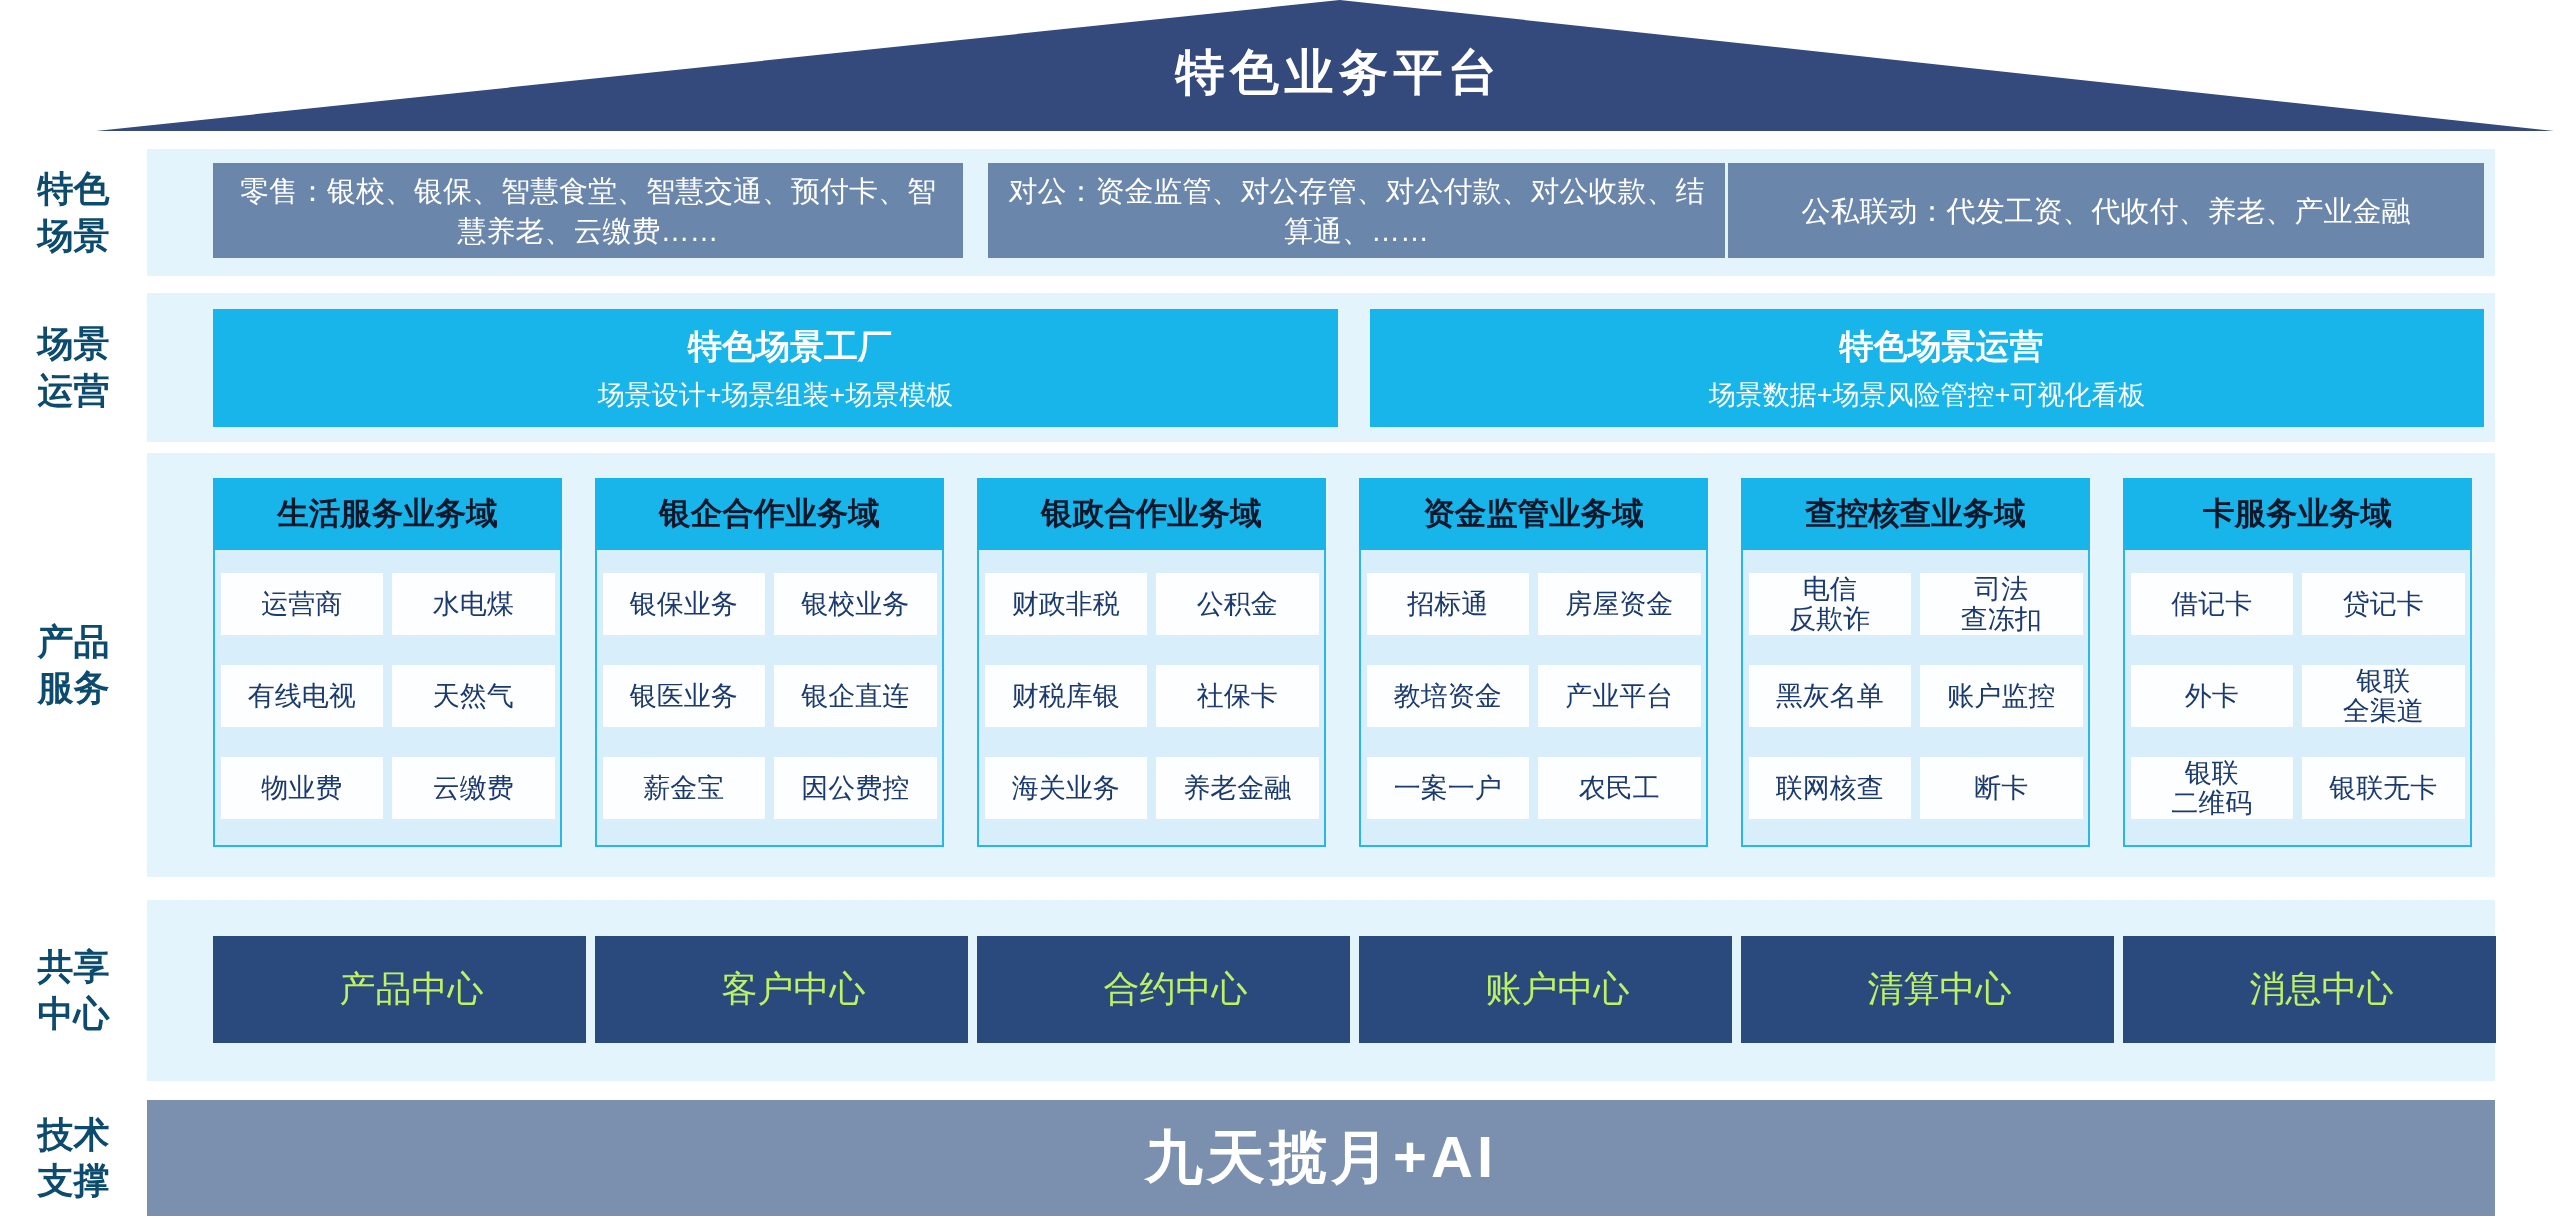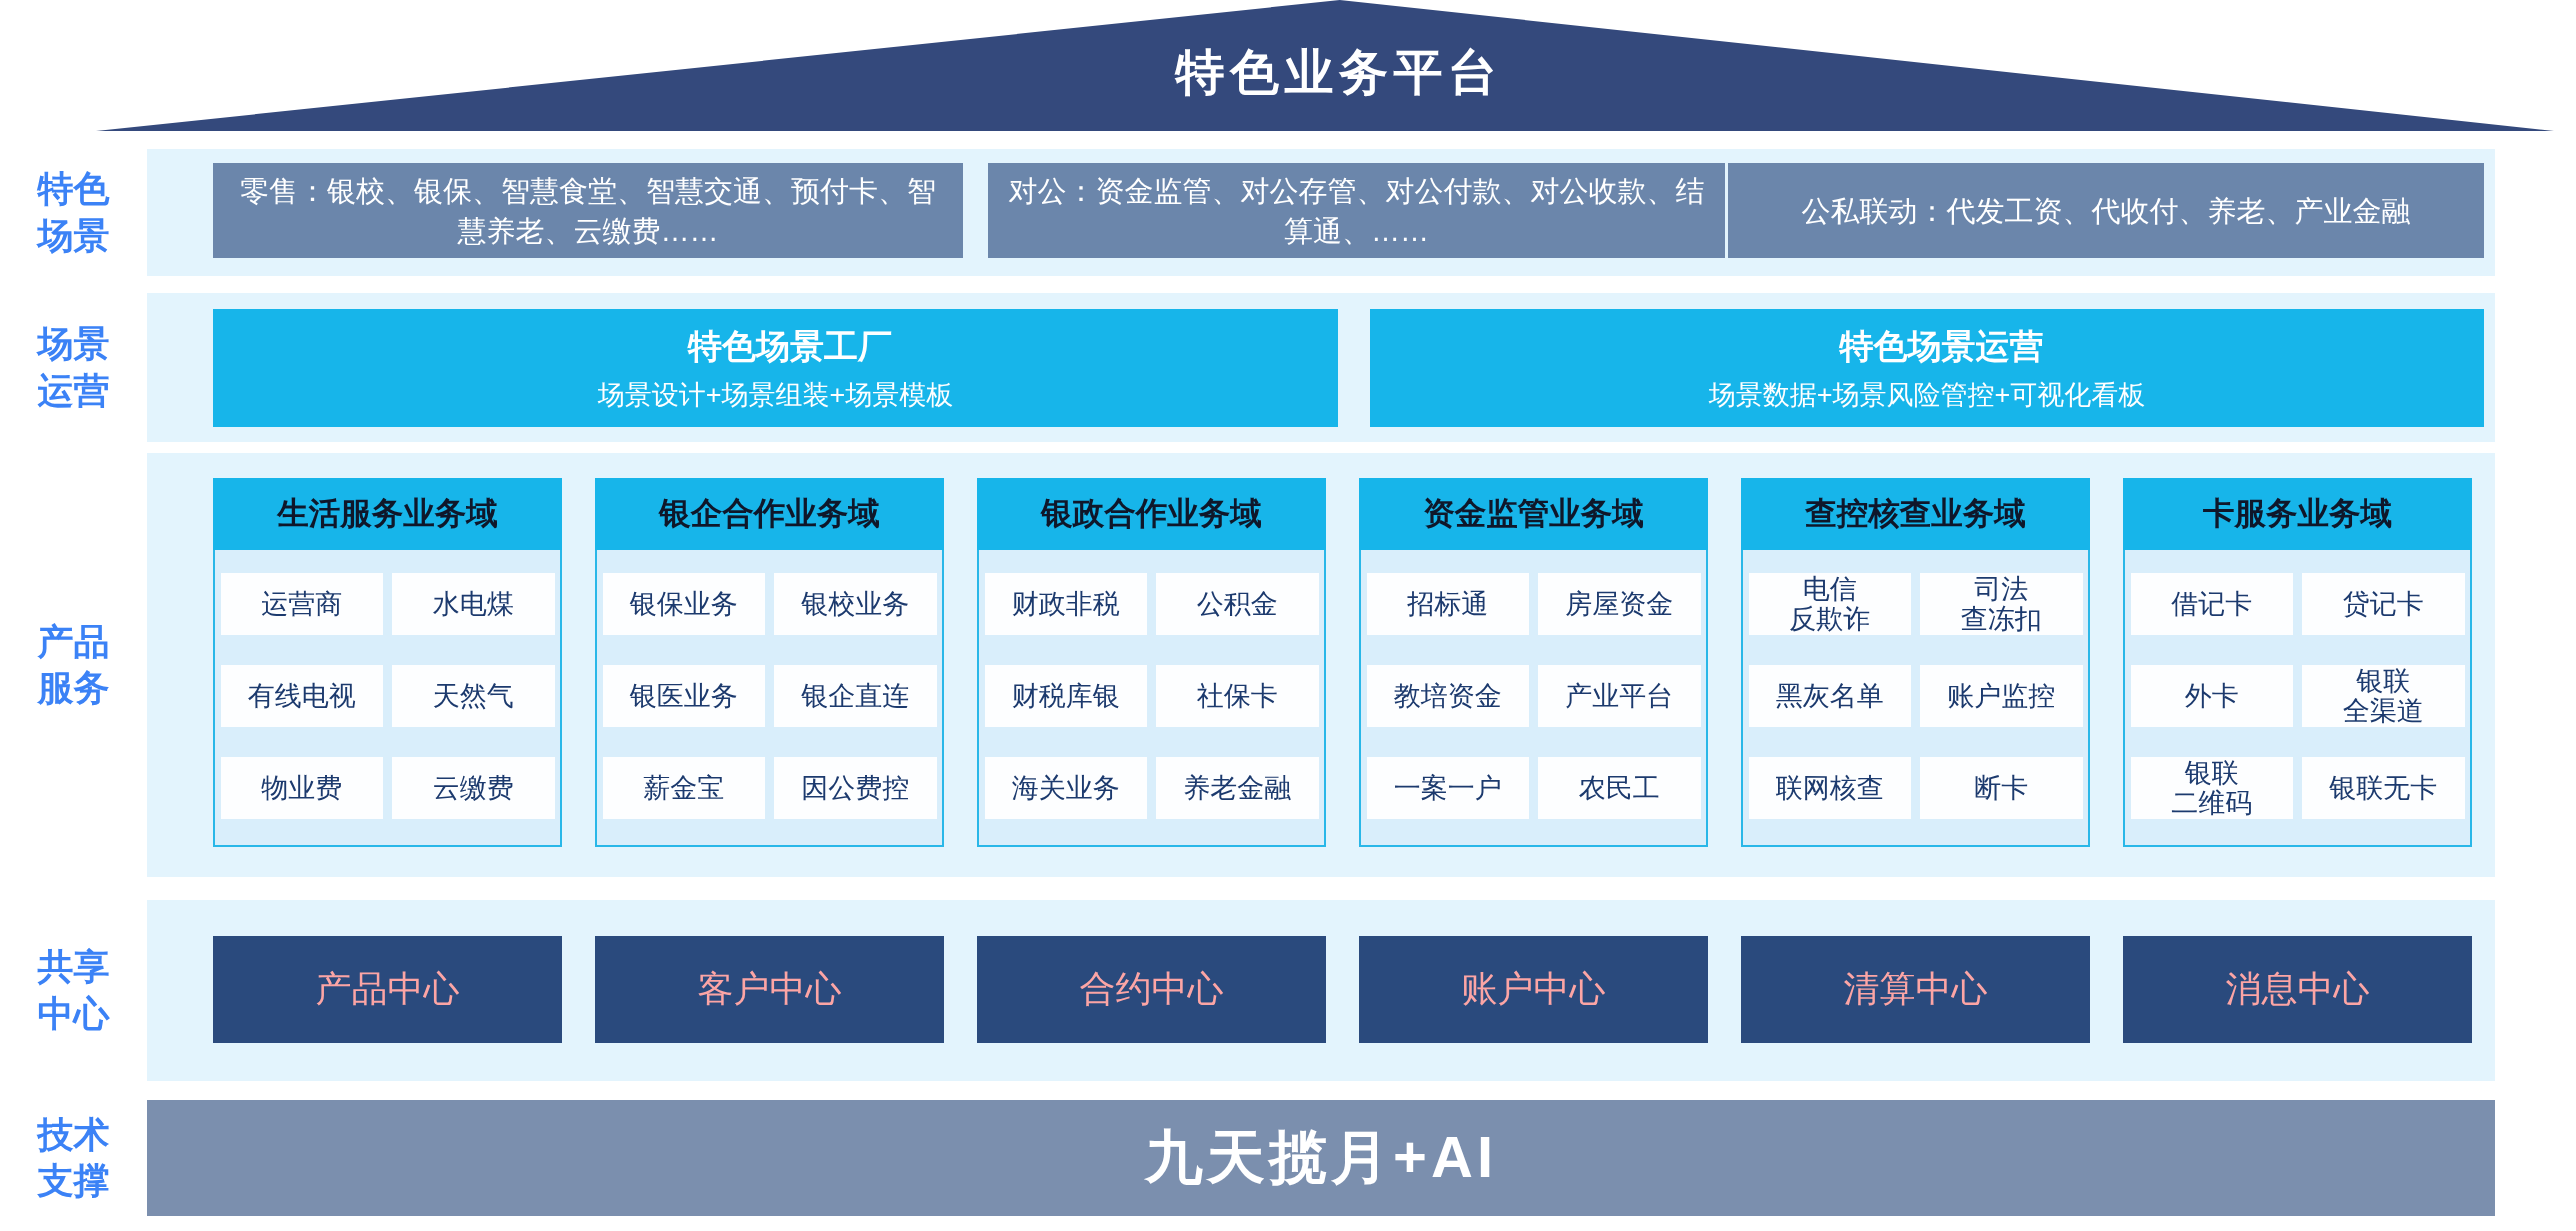--- a/index.html
+++ b/index.html
@@ -16,21 +16,21 @@
   .band{position:absolute;left:147px;width:2348px;background:#e3f4fd;}
   .band-scenes{top:149px;height:127px;}
   .band-op{top:293px;height:149px;}
   .band-prod{top:453px;height:424px;}
   .band-shared{top:900px;height:181px;}
   .band-tech{top:1100px;height:116px;background:#7b8fae;display:flex;align-items:center;
              justify-content:center;}
 
   
   .side-label{position:absolute;left:0;width:147px;display:flex;align-items:center;
-        justify-content:center;text-align:center;font-size:36px;font-weight:bold;color:#3b82f6;
+        justify-content:center;text-align:center;font-size:36px;font-weight:bold;color:#0c4a6e;
         line-height:1.28;white-space:pre-line;}
   .sl-1{top:149px;height:127px;}
   .sl-2{top:293px;height:149px;}
   .sl-3{top:453px;height:424px;}
   .sl-4{top:900px;height:181px;}
   .sl-5{top:1100px;height:116px;}
 
   
   .scene-box{position:absolute;top:14.4px;height:95px;background:#6b86ab;color:#ffffff;
         font-size:29px;line-height:40px;display:flex;align-items:center;justify-content:center;
@@ -49,21 +49,21 @@
         display:flex;align-items:center;justify-content:center;white-space:nowrap;}
   .prod-body{box-sizing:border-box;height:297px;background:#d9eefb;border:2.1px solid #29b7e8;
         border-top:none;padding:23px 5.5px 0;display:flex;flex-direction:column;gap:30px;}
   .prod-row{display:flex;gap:9px;}
   .prod-cell{flex:1;height:62px;background:#fdfeff;color:#1c3a6e;font-size:27px;line-height:1.12;
         display:flex;align-items:center;justify-content:center;text-align:center;
         white-space:pre-line;}
 
   
   .center-box{position:absolute;top:36px;width:349px;height:107px;background:#2a4a7d;
-        color:#fca5a5;font-size:36px;display:flex;align-items:center;justify-content:center;}
+        color:#bef264;font-size:36px;display:flex;align-items:center;justify-content:center;padding-left:24px;}
 
   
   .tech-text{color:#ffffff;font-size:58px;font-weight:bold;letter-spacing:4.1px;}
 
   
   .slot-1{left:66px;}  .slot-2{left:448px;}  .slot-3{left:830px;}
   .slot-4{left:1212px;}.slot-5{left:1594px;} .slot-6{left:1976px;}
 </style>
 </head>
 <body>

